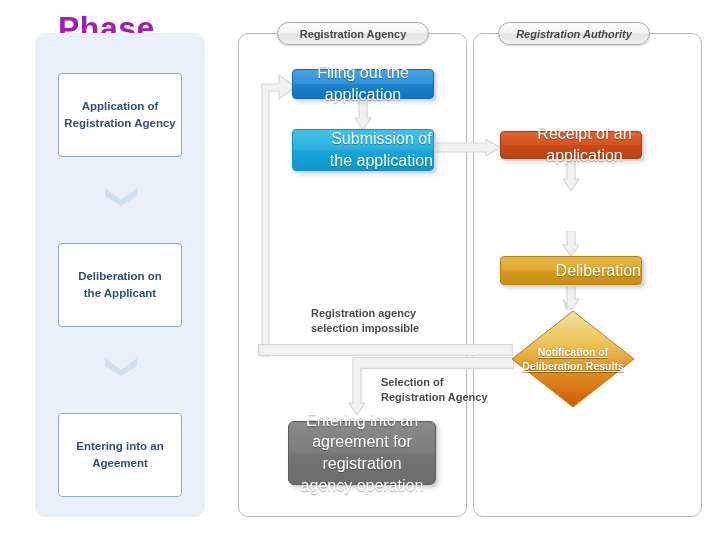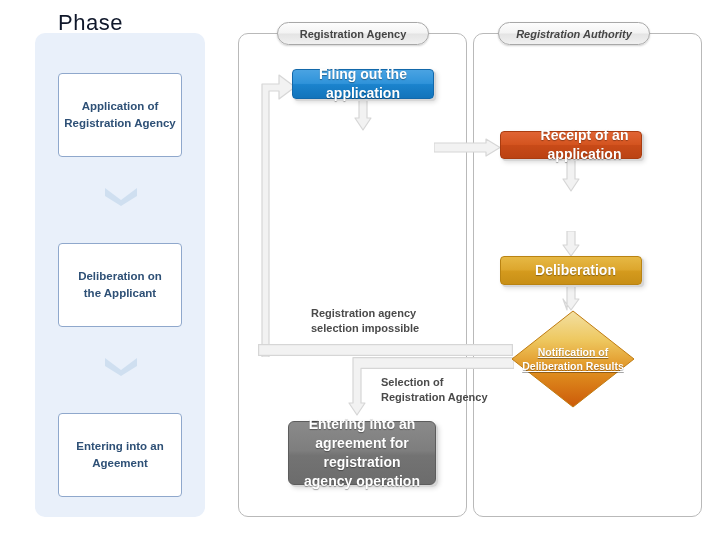--- a/index.html
+++ b/index.html
@@ -17,23 +17,23 @@
     height: 539px;
     background: #ffffff;
     overflow: hidden;
   }
 
   
   .phase-title {
     position: absolute;
     left: 58px;
     top: 10px;
-    font-size: 22px;
-    font-weight: normal;
-    color: #0f172a;
+    font-size: 32px;
+    font-weight: bold;
+    color: #a21caf;
     letter-spacing: 0.5px;
     z-index: 1;
   }
 
   
   .phase-panel {
     position: absolute;
     left: 35px;
     top: 33px;
     width: 170px;
@@ -109,25 +109,25 @@
   }
   .lane-tab.t-agency    { left: 277px; width: 152px; }
   .lane-tab.t-authority { left: 498px; width: 152px; font-style: italic; }
 
   
   .pbox {
     position: absolute;
     box-sizing: border-box;
     display: flex;
     align-items: center;
-    justify-content: center;
+    justify-content: flex-end;
     text-align: center;
     color: #ffffff;
-    font-size: 14px;
-    font-weight: bold;
+    font-size: 16px;
+    font-weight: normal;
     line-height: 1.35;
     border-radius: 4px;
     z-index: 5;
     text-shadow: 0 1px 1px rgba(0,0,0,0.35);
     box-shadow: 2px 2px 0 0 #d6d6d6, 3px 3px 5px rgba(0,0,0,0.16);
   }
 
   .pbox.filing {
     left: 292px; top: 69px; width: 142px; height: 30px;
     background: linear-gradient(to bottom, #4aa3e2 0%, #2f93da 48%, #1b83cd 52%, #1274bb 100%);
@@ -292,20 +292,23 @@
   <div class="conn" style="left:348px; top:357px; width:166px; height:60px;">
     <svg width="166" height="60" viewBox="0 0 166 60">
       <path d="M166,0.6 L166,11.4 L13,11.4 L13,46 L17,46 L9,58 L1,46 L5,46 L5,0.6 Z" fill="#f2f2f2" stroke="#d6d6d6" stroke-width="1.2" stroke-linejoin="round"></path>
     </svg>
   </div>
 
   <div class="pbox filing">
     <span>Filing out the application</span>
   </div>
 
+  <div class="pbox submission">
+    <span>Submission of<br>the application</span>
+  </div>
 
   <div class="pbox receipt">
     <span>Receipt of an application</span>
   </div>
 
 
   <div class="pbox deliberation">
     <span>Deliberation</span>
   </div>
 

